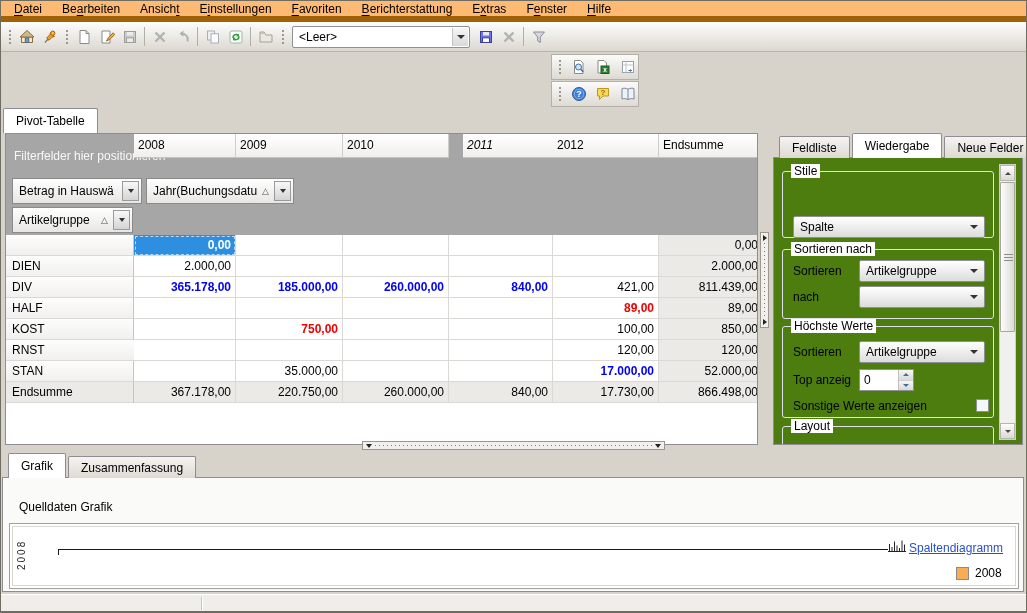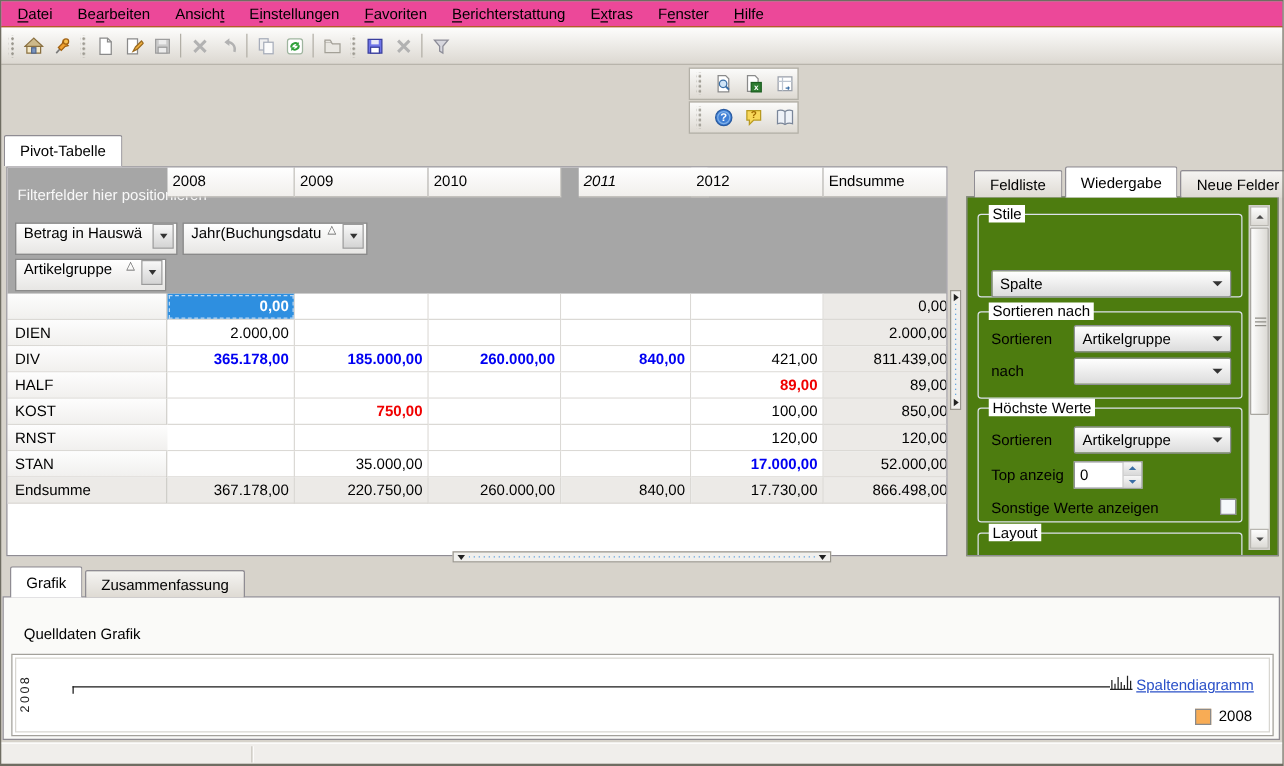--- a/index.html
+++ b/index.html
@@ -1,21 +1,21 @@
 <!DOCTYPE html>
 <html><head>
 <meta charset="utf-8">
 <style>
   *{box-sizing:border-box;margin:0;padding:0}
   html,body{width:1027px;height:613px}
   body{font-family:"Liberation Sans",sans-serif;font-size:12px;color:#000;background:#d7d3cb;position:relative;overflow:hidden}
   .win-border{position:absolute;inset:0;border:1px solid #6f6d62;border-bottom:2px solid #6f6d62;pointer-events:none;z-index:99}
 
   
-  .menubar{position:absolute;left:1px;top:1px;width:1025px;height:21px;background:#ec4899;border-bottom:1px solid #a16207;display:flex;align-items:center;padding-left:3px}
+  .menubar{position:absolute;left:1px;top:1px;width:1025px;height:21px;background:#fdba74;border-bottom:6px solid #a16207;display:flex;align-items:center;padding-left:3px}
   .menu-item{padding:2px 10px;cursor:default;white-space:nowrap}
   .menu-item u{text-underline-offset:2px}
 
   
   .toolbar{position:absolute;left:1px;top:22px;width:1025px;height:30px;background:linear-gradient(#fdfdfc,#dcd8d1);border-bottom:1px solid #b8b4ab;display:flex;align-items:center;padding:0 3px}
   .grip{width:5px;height:18px;margin:0 3px;background-image:radial-gradient(#9b988f 1px,transparent 1.2px);background-size:4px 4px;background-position:1px 1px}
   .tbtn{width:23px;height:23px;display:flex;align-items:center;justify-content:center;border-radius:2px}
   .tsep{width:1px;height:19px;background:#b2afa6;margin:0 3px}
   .tcombo{width:178px;height:22px;margin:0 4px;background:#fff;border:1px solid #8e9094;border-radius:2px;display:flex;align-items:center;padding-left:6px;position:relative}
   .combo-arrow-btn{position:absolute;right:1px;top:1px;bottom:1px;width:16px;display:flex;align-items:center;justify-content:center;background:linear-gradient(#f6f6f6,#d9d9d9);border-left:1px solid #c3c3c3}
@@ -24,21 +24,21 @@
 
   
   .tabstrip{position:absolute;display:flex;align-items:flex-end;z-index:5}
   .tab{height:22px;padding:0 12px;display:flex;align-items:center;background:linear-gradient(#f5f4f2,#dedad3);border:1px solid #8f8c93;border-bottom:none;border-radius:2px 2px 0 0;margin-right:2px;cursor:default;white-space:nowrap}
   .tab.active{background:#fff;height:25px;position:relative}
 
   
   .pivot-panel{position:absolute;left:5px;top:133px;width:753px;height:312px;border:1px solid #8f8c93;background:#fff;overflow:hidden}
   .pivot-gray{position:absolute;left:0;top:0;width:100%;height:101px;background:#a6a6a6}
   .filter-hint{position:absolute;left:8px;top:15px;color:#f8f8f8}
-  .pfield{position:absolute;height:26px;background:linear-gradient(#ffffff,#e7e6e4);border:1px solid #8a8a8a;display:flex;padding:0 2px 0 6px;gap:5px}
+  .pfield{position:absolute;height:26px;background:linear-gradient(#ffffff,#e7e6e4);border:1px solid #8a8a8a;display:flex;align-items:center;padding:0 2px 0 6px;gap:5px}
   .pfield .flabel{flex:1;white-space:nowrap;overflow:hidden}
   .sort-asc{font-size:9px;color:#555;line-height:1}
   .dd-btn{width:17px;height:20px;background:linear-gradient(#f8f8f8,#d4d4d4);border:1px solid #9a9a9a;display:flex;align-items:center;justify-content:center;flex:none}
   .dd-btn .tri-down{border-left-width:3.5px;border-right-width:3.5px;border-top-width:4px}
   .pcolh{position:absolute;top:77px;height:24px;background:linear-gradient(#ffffff,#f1efec);border-right:1px solid #cfcdc8;border-bottom:1px solid #c6c4bf;line-height:23px;padding-left:4px}
   .pcell{position:absolute;height:21px;background:#fff;border-right:1px solid #dbd9d5;border-bottom:1px solid #dbd9d5;display:flex;align-items:center;justify-content:flex-end;padding-right:4px;white-space:nowrap}
   .prowh{justify-content:flex-start;padding-left:6px;background:linear-gradient(#fdfdfd,#f1f0ee);border-right:1px solid #c6c4bf}
   .pcell.sum{background:#eceae7}
   .pcell.max{color:#0000f2;font-weight:bold}
   .pcell.min{color:#f00000;font-weight:bold}
@@ -189,20 +189,26 @@
   <span class="tsep"></span>
   <span class="tbtn">
       <span>
         <svg width="16" height="16" viewBox="0 0 16 16">
           <path d="M2 4.5h4.5L8 6h6v7H2z" fill="#e9e7e2" stroke="#a3a097"></path>
           <path d="M2 4.5V3h4l1.2 1.5" fill="#e9e7e2" stroke="#a3a097"></path>
         </svg>
       </span>
     </span>
   <span class="grip"></span>
+  <span class="tcombo">
+    <span>&lt;Leer&gt;</span>
+    <span class="combo-arrow-btn">
+        <span class="tri-down"></span>
+      </span>
+  </span>
   <span class="tbtn">
       <span>
         <svg width="16" height="16" viewBox="0 0 16 16">
           <rect x="2.5" y="2.5" width="11" height="11" fill="#6f74e8" stroke="#3a3f9e"></rect>
           <rect x="5" y="3" width="6" height="3.5" fill="#e8e8f6"></rect>
           <rect x="4.5" y="8.8" width="7" height="4.7" fill="#fff" stroke="#3a3f9e"></rect>
         </svg>
       </span>
     </span>
   <span class="tbtn">

